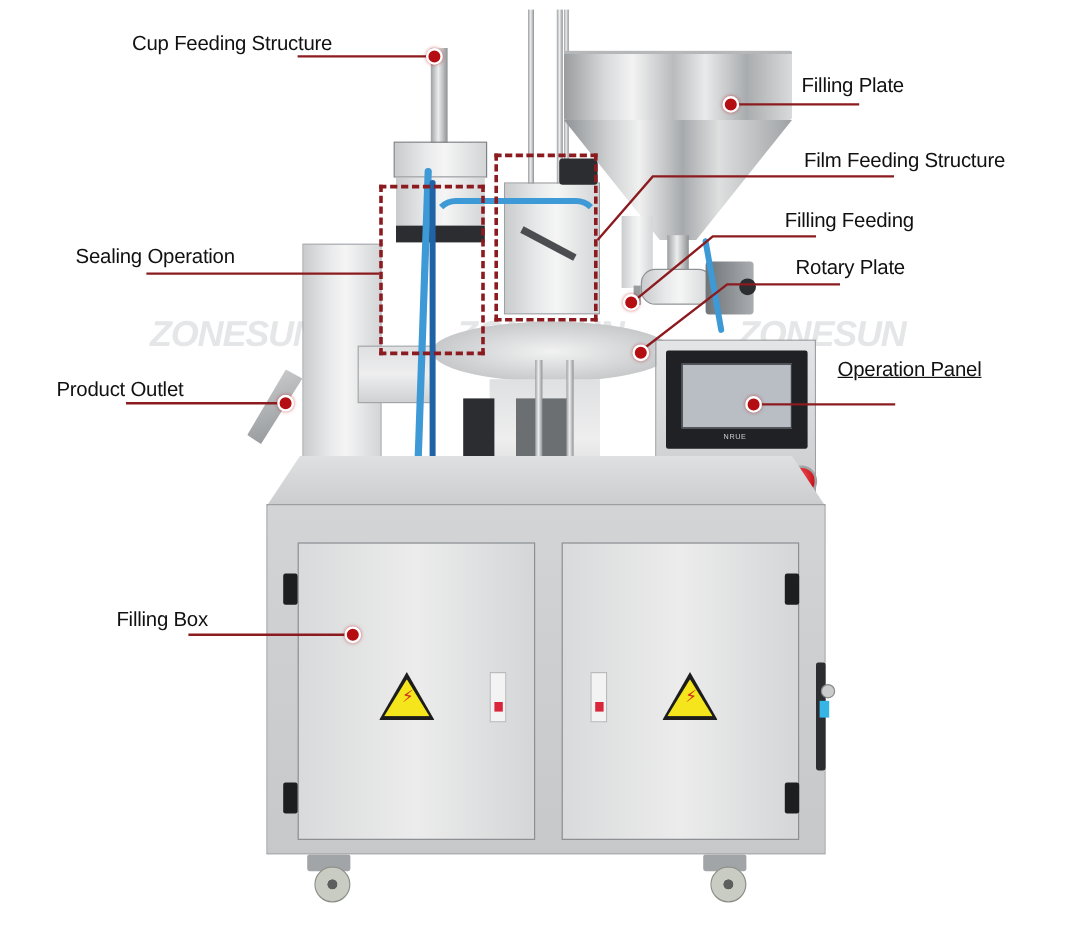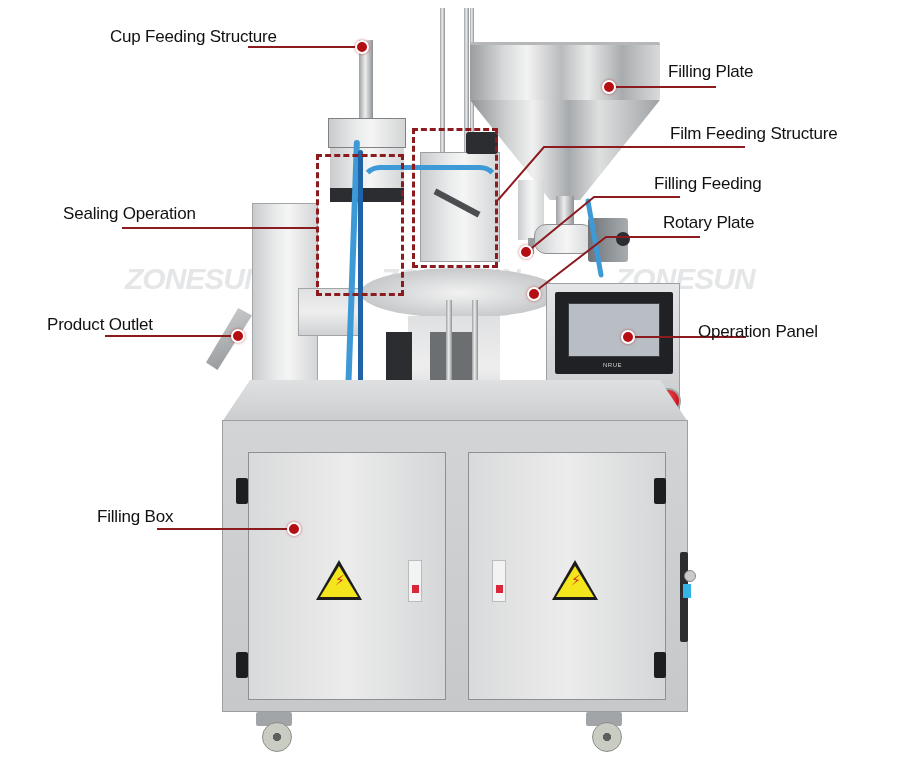--- a/index.html
+++ b/index.html
@@ -186,15 +186,15 @@
   <div class="dot" style="left:621px;top:330px;"></div>
   <div class="dot" style="left:287px;top:522px;"></div>
 
   <div class="label" style="left:110px;top:27px;">Cup Feeding Structure</div>
   <div class="label" style="left:668px;top:62px;">Filling Plate</div>
   <div class="label" style="left:670px;top:124px;">Film Feeding Structure</div>
   <div class="label" style="left:654px;top:174px;">Filling Feeding</div>
   <div class="label" style="left:63px;top:204px;">Sealing Operation</div>
   <div class="label" style="left:646px;top:213px;margin-left:17px;">Rotary Plate</div>
   <div class="label" style="left:47px;top:315px;">Product Outlet</div>
-  <div class="label" style="left:698px;top:322px;">Operation Panel</div>
+  <div class="label" style="left:698px;top:298px;text-decoration:underline;">Operation Panel</div>
   <div class="label" style="left:97px;top:507px;">Filling Box</div>
 </div>
 
 </body></html>

